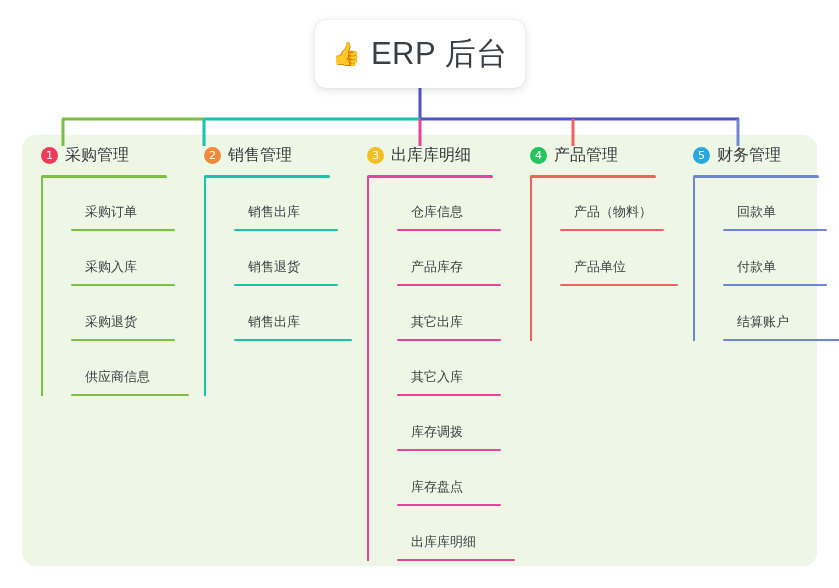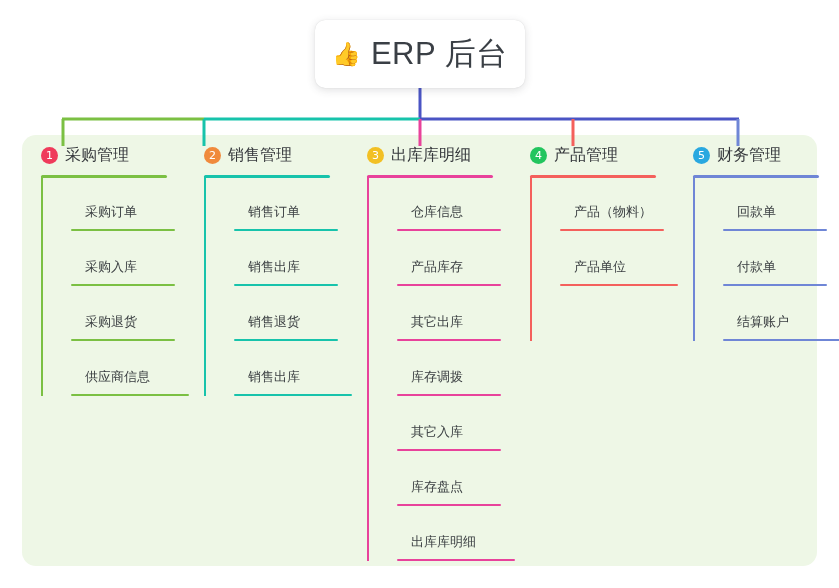--- a/index.html
+++ b/index.html
@@ -199,24 +199,20 @@
       </div>
       <div class="column" style="left: 163px;">
         <div class="col-head">
           <span class="badge" style="background: rgb(240, 138, 60);">2</span>
           <span class="col-title">销售管理</span>
         </div>
         <div class="col-underline" style="background: rgb(23, 195, 171);"></div>
         <div class="spine" style="background: rgb(23, 195, 171); height: 220px;"></div>
         <div class="leaves">
           <div class="leaf">
-            <span class="leaf-label">销售订单</span>
-            <div class="leaf-underline" style="background: rgb(23, 195, 171); width: 104px;"></div>
-          </div>
-          <div class="leaf">
             <span class="leaf-label">销售出库</span>
             <div class="leaf-underline" style="background: rgb(23, 195, 171); width: 104px;"></div>
           </div>
           <div class="leaf">
             <span class="leaf-label">销售退货</span>
             <div class="leaf-underline" style="background: rgb(23, 195, 171); width: 104px;"></div>
           </div>
           <div class="leaf">
             <span class="leaf-label">销售出库</span>
             <div class="leaf-underline" style="background: rgb(23, 195, 171); width: 118px;"></div>
@@ -237,25 +233,25 @@
           </div>
           <div class="leaf">
             <span class="leaf-label">产品库存</span>
             <div class="leaf-underline" style="background: rgb(232, 66, 155); width: 104px;"></div>
           </div>
           <div class="leaf">
             <span class="leaf-label">其它出库</span>
             <div class="leaf-underline" style="background: rgb(232, 66, 155); width: 104px;"></div>
           </div>
           <div class="leaf">
+            <span class="leaf-label">其它入库</span>
+            <div class="leaf-underline" style="background: rgb(232, 66, 155); width: 104px;"></div>
+          </div>
+          <div class="leaf">
             <span class="leaf-label">库存调拨</span>
-            <div class="leaf-underline" style="background: rgb(232, 66, 155); width: 104px;"></div>
-          </div>
-          <div class="leaf">
-            <span class="leaf-label">其它入库</span>
             <div class="leaf-underline" style="background: rgb(232, 66, 155); width: 104px;"></div>
           </div>
           <div class="leaf">
             <span class="leaf-label">库存盘点</span>
             <div class="leaf-underline" style="background: rgb(232, 66, 155); width: 104px;"></div>
           </div>
           <div class="leaf">
             <span class="leaf-label">出库库明细</span>
             <div class="leaf-underline" style="background: rgb(232, 66, 155); width: 118px;"></div>
           </div>

